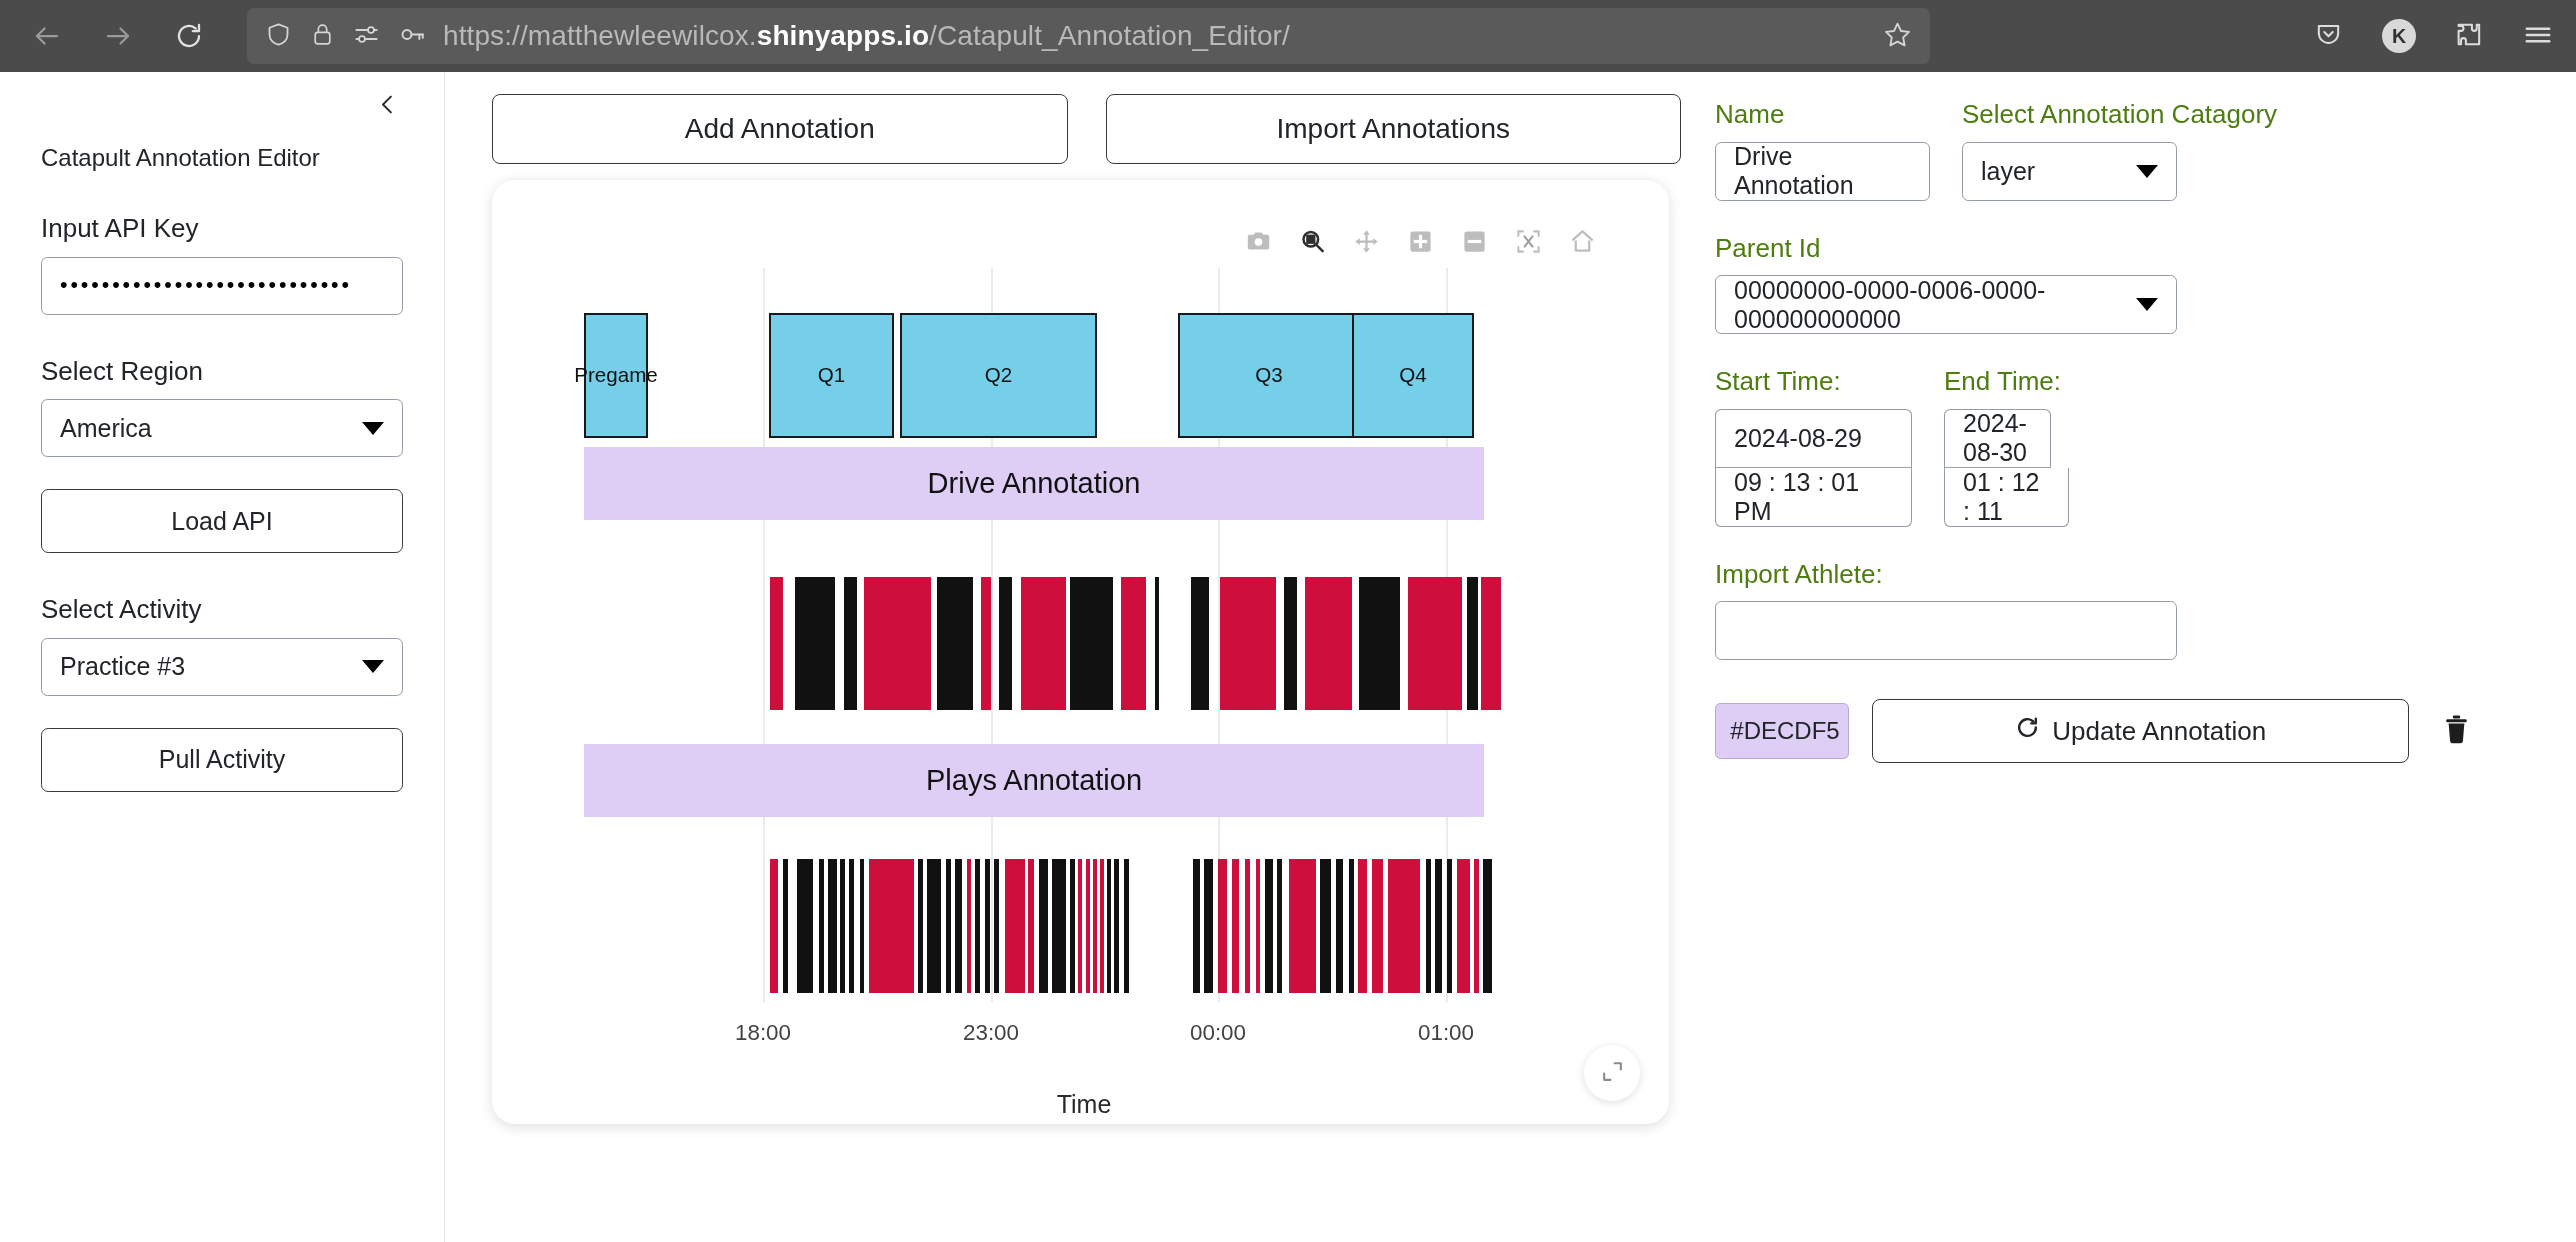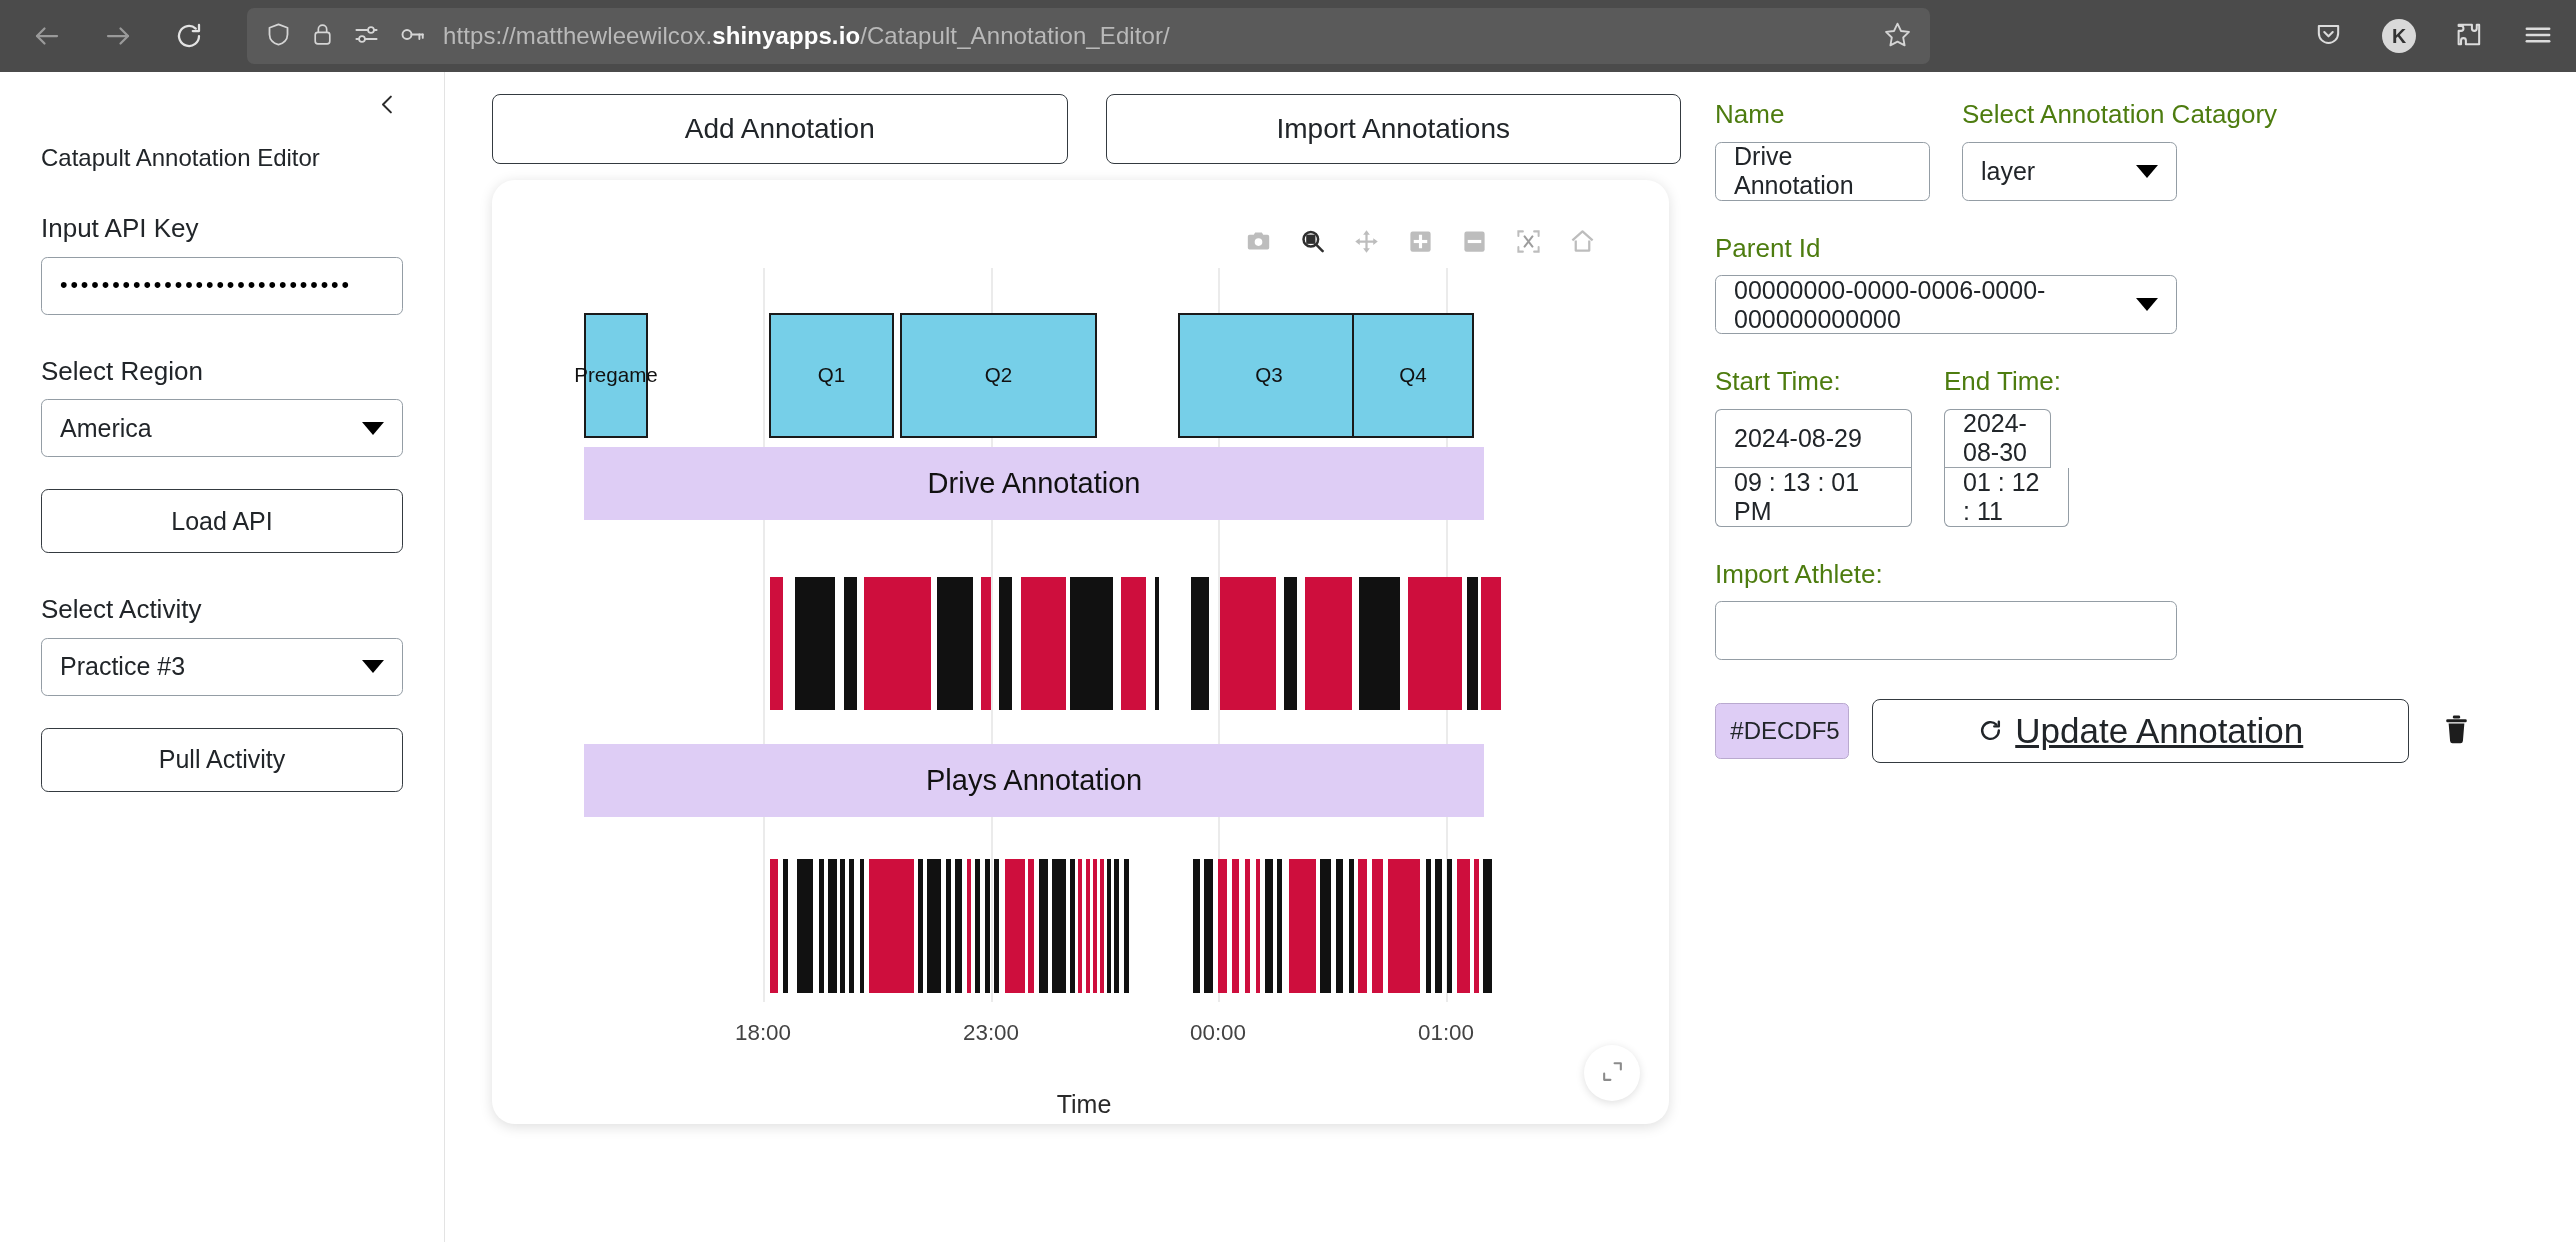--- a/index.html
+++ b/index.html
@@ -35,21 +35,21 @@
     display: flex;
     align-items: center;
     padding: 0 18px;
     gap: 18px;
     margin-left: 14.3px;
   }
   .urlbar .ident { display: flex; align-items: center; gap: 18px; }
   .url-text {
     flex: 1;
     color: #c8c8c8;
-    font-size: 24px;
+    font-size: 28px;
     white-space: nowrap;
     letter-spacing: 0.1px;
   }
   .url-text .host { color: #ffffff; font-weight: 600; }
   .url-text .dim { color: #b9b9b9; }
   .star { margin-left: auto; }
 
   .right-icons { display: flex; align-items: center; gap: 39px; margin-left: auto; padding-left: 30px; }
   .avatar-k {
     width: 34px; height: 34px; border-radius: 50%;
@@ -251,24 +251,23 @@
     font-size: 24px;
     color: #212529;
   }
   .update-btn {
     width: 537px; height: 64px;
     border: 1.8px solid #343a40;
     border-radius: 8px;
     background: #fff;
     display: flex; align-items: center; justify-content: center;
     gap: 12.5px;
-    font-size: 35px;
+    font-size: 26px;
     color: #212529;
     font-family: "Liberation Sans", sans-serif;
-    text-decoration: underline;
   }
   .trash-btn { width: 39px; height: 47px; display: flex; align-items: center; justify-content: center; margin-left: 5.4px;}
 </style>
 </head>
 <body>
 
 <div class="browser-bar">
   <div class="nav-btns">
     <div class="nav-btn">
       <span>

